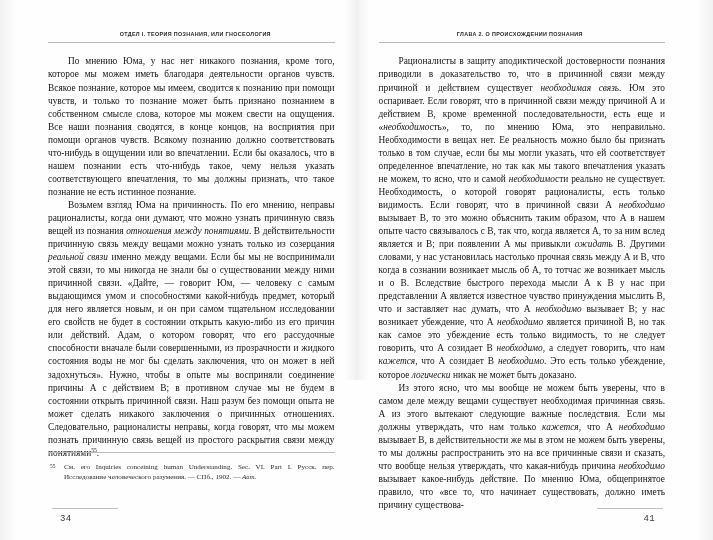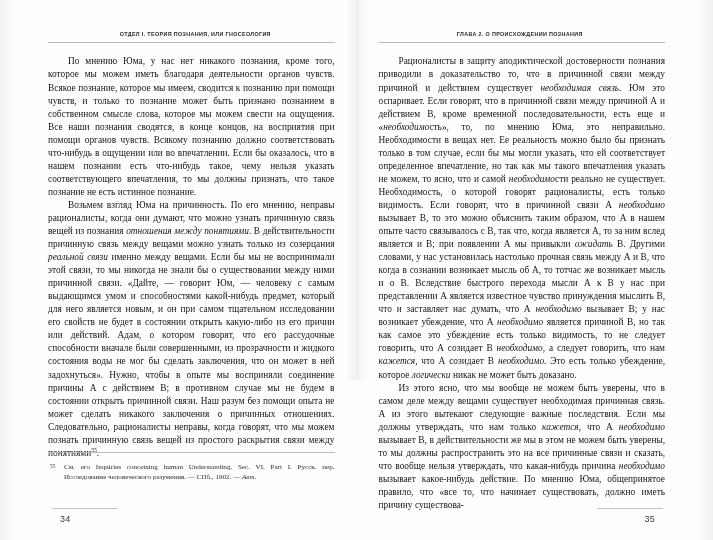--- a/index.html
+++ b/index.html
@@ -146,21 +146,21 @@
 
   .folio-rule {
     height: 1px;
     background: #c2c2c2;
     margin-bottom: 5px;
   }
   .page.left  .folio-rule { width: 66px; margin-left: 4px; }
   .page.right .folio-rule { width: 66px; margin-left: auto; margin-right: 2px; }
 
   .folio {
-    font-family: Liberation Sans, sans-serif;
+    font-family: Liberation Mono, monospace;
     font-size: 9px;
     color: #3a3a3a;
     letter-spacing: 0.3px;
   }
   .page.left  .folio { padding-left: 12px; }
   .page.right .folio { padding-right: 10px; }
 </style>
 </head>
 <body>
 
@@ -196,20 +196,20 @@
     <div class="runhead">ГЛАВА 2. О ПРОИСХОЖДЕНИИ ПОЗНАНИЯ</div>
     <div class="runhead-rule"></div>
 
     <div class="body">
       <p><span>Рационалисты в защиту аподиктической достоверности познания приводили в доказательство то, что в причинной связи между причиной и действием существует <i>необходимая связь</i>. Юм это оспаривает. Если говорят, что в причинной связи между причиной А и действием В, кроме временной последовательности, есть еще и «<i><i>необходимо</i></i>сть», то, по мнению Юма, это неправильно. Необходимости в вещах нет. Ее реальность можно было бы признать только в том случае, если бы мы могли указать, что ей соответствует определенное впечатление, но так как мы такого впечатления указать не можем, то ясно, что и самой <i><i>необходимо</i></i>сти реально не существует. Необходимость, о которой говорят рационалисты, есть только видимость. Если говорят, что в причинной связи А <i><i>необходимо</i></i> вызывает В, то это можно объяснить таким образом, что А в нашем опыте часто связывалось с В, так что, когда является А, то за ним вслед является и В; при появлении А мы привыкли <i>ожидать</i> В. Другими словами, у нас установилась настолько прочная связь между А и В, что когда в сознании возникает мысль об А, то тотчас же возникает мысль и о В. Вследствие быстрого перехода мысли А к В у нас при представлении А является известное чувство принуждения мыслить В, что и заставляет нас думать, что А <i><i>необходимо</i></i> вызывает В; у нас возникает убеждение, что А <i><i>необходимо</i></i> является причиной В, но так как самое это убеждение есть только видимость, то не следует говорить, что А созидает В <i><i>необходимо</i></i>, а следует говорить, что нам <i>кажется</i>, что А созидает В <i><i>необходимо</i></i>. Это есть только убеждение, которое <i>логически</i> никак не может быть доказано.</span></p>
       <p><span>Из этого ясно, что мы вообще не можем быть уверены, что в самом деле между вещами существует необходимая причинная связь. А из этого вытекают следующие важные последствия. Если мы должны утверждать, что нам только <i>кажется</i>, что А <i><i>необходимо</i></i> вызывает В, в действительности же мы в этом не можем быть уверены, то мы должны распространить это на все причинные связи и сказать, что вообще нельзя утверждать, что какая-нибудь причина <i><i>необходимо</i></i> вызывает какое-нибудь действие. По мнению Юма, общепринятое правило, что «все то, что начинает существовать, должно иметь причину существова-</span></p>
     </div>
 
     <div class="folio-block">
       <div class="folio-rule"></div>
-      <div class="folio">35</div>
+      <div class="folio">41</div>
     </div>
 
     <div class="edge-right"></div>
   </div>
 
   <div class="gutter"></div>
 </div>
 
 </body></html>

